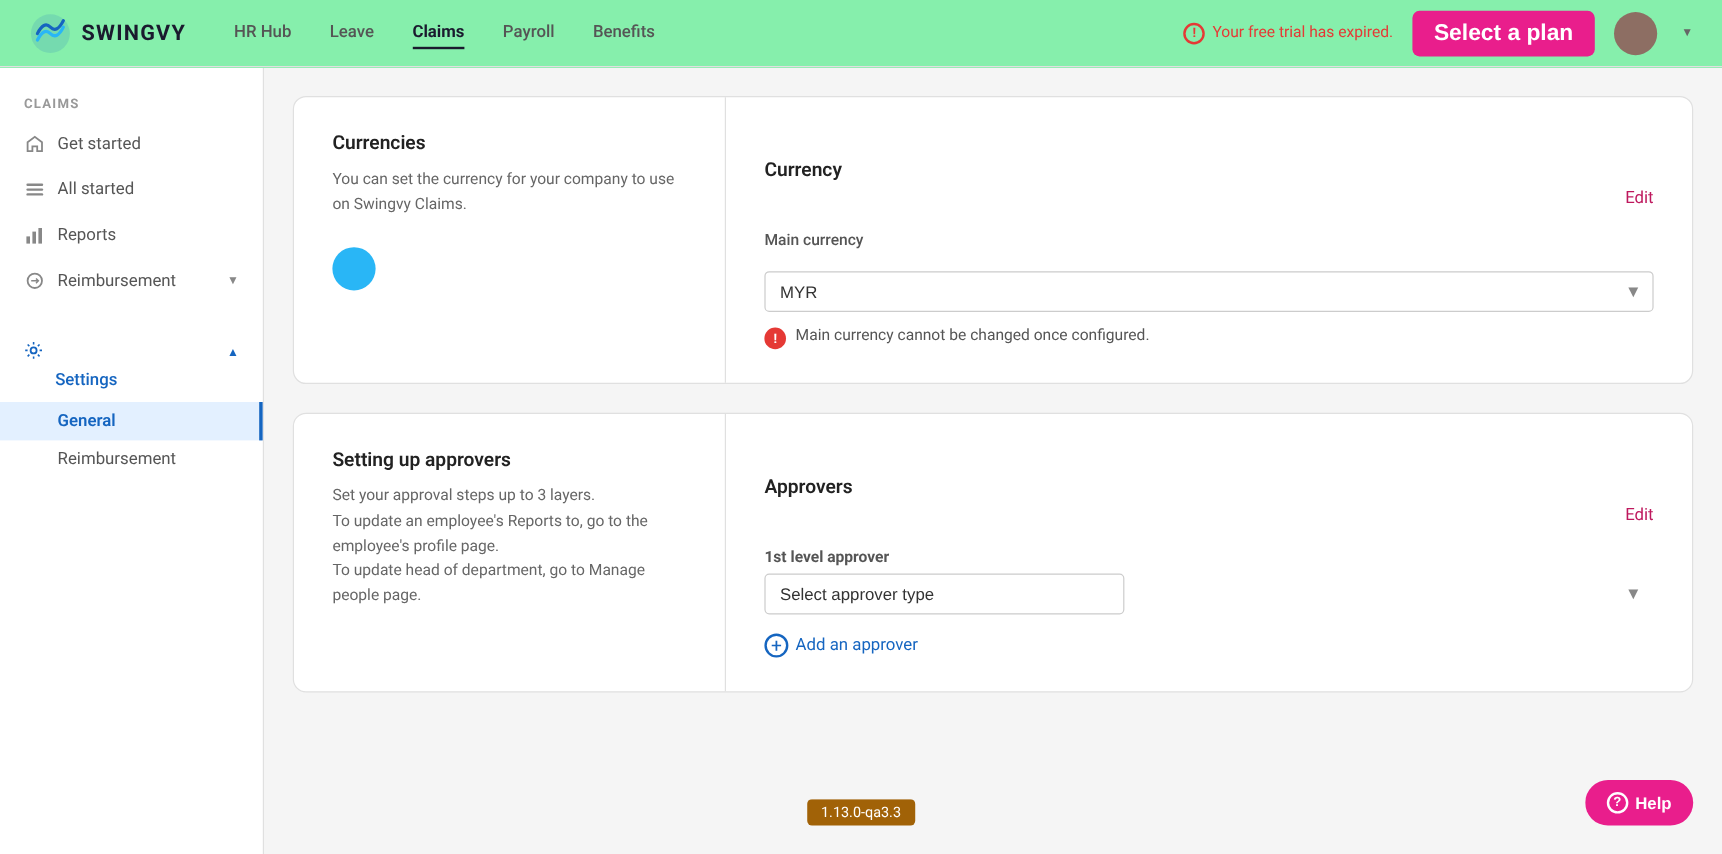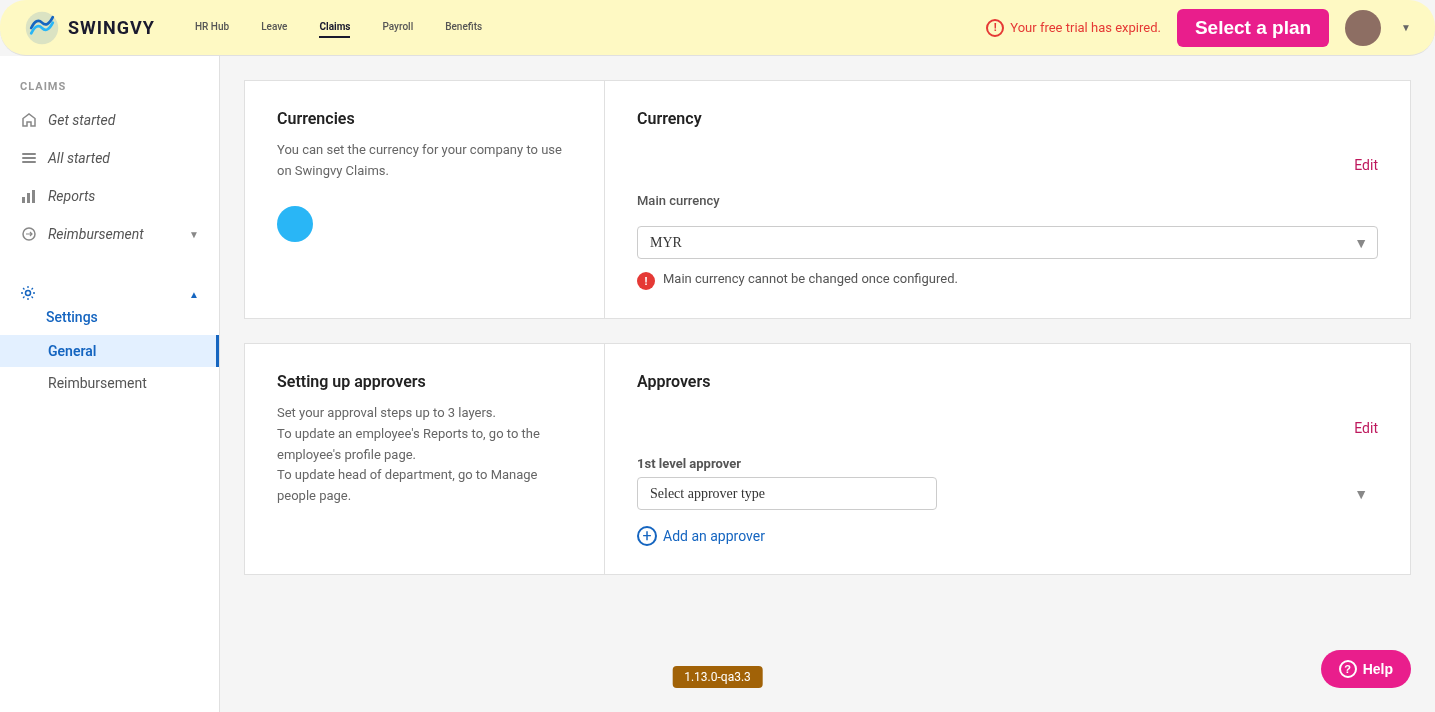--- a/index.html
+++ b/index.html
@@ -1,28 +1,28 @@
 <!DOCTYPE html>
 <html><head>
   <meta charset="utf-8">
   <style>
     * { box-sizing: border-box; margin: 0; padding: 0; }
     body { font-family: -apple-system, BlinkMacSystemFont, 'Segoe UI', Roboto, sans-serif; background: #f5f5f5; color: #333; font-size: 14px; }
 
     
     .topnav {
-      display: flex; align-items: center; background: #fef9c3;
+      display: flex; align-items: center; background: #86efac;
       border-bottom: 1px solid #e0e0e0; padding: 0 24px;
-      height: 56px; position: fixed; top: 0; left: 0; right: 0; z-index: 100; border-radius: 26px;
+      height: 56px; position: fixed; top: 0; left: 0; right: 0; z-index: 100;
     }
     .logo { display: flex; align-items: center; gap: 8px; margin-right: 40px; }
     .logo-icon { width: 36px; height: 36px; }
     .logo-text { font-size: 18px; font-weight: 700; color: #1a1a2e; letter-spacing: 1px; }
     .nav-links { display: flex; gap: 32px; flex: 1; }
-    .nav-link { text-decoration: none; color: #555; font-size: 10px; font-weight: 500; padding: 4px 0; }
+    .nav-link { text-decoration: none; color: #555; font-size: 14px; font-weight: 500; padding: 4px 0; }
     .nav-link.active { color: #1a1a2e; font-weight: 700; border-bottom: 2px solid #1a1a2e; }
     .nav-right { display: flex; align-items: center; gap: 16px; }
     .trial-notice { display: flex; align-items: center; gap: 6px; color: #e53935; font-size: 13px; }
     .trial-icon { width: 18px; height: 18px; border: 2px solid #e53935; border-radius: 50%; display: flex; align-items: center; justify-content: center; font-size: 11px; font-weight: 700; color: #e53935; }
     .select-plan-btn {
       background: #e91e8c; color: #fff; border: none; border-radius: 6px;
       padding: 8px 18px; font-size: 19px; font-weight: 600; cursor: pointer;
     }
     .avatar-placeholder { width: 36px; height: 36px; border-radius: 50%; background: #8d6e63; }
     .chevron-down { font-size: 10px; color: #666; margin-left: 4px; }
@@ -36,54 +36,53 @@
       padding: 16px 0; position: fixed; top: 56px; bottom: 0; overflow-y: auto;
     }
     .sidebar-section-label {
       font-size: 11px; font-weight: 700; color: #999; letter-spacing: 1px;
       padding: 8px 20px 8px; text-transform: uppercase;
     }
     .sidebar-item {
       display: flex; align-items: center; gap: 10px;
       padding: 10px 20px; cursor: pointer; color: #555; font-size: 14px;
       text-decoration: none;
-      font-style: italic;
     }
     .sidebar-item .icon { width: 18px; height: 18px; display: flex; align-items: center; justify-content: center; }
     .sidebar-item .label { flex: 1; }
     .sidebar-sub-item { padding: 8px 20px 8px 48px; cursor: pointer; color: #555; font-size: 14px; display: block; text-decoration: none; }
     .sidebar-sub-item.active { color: #1565c0; font-weight: 600; background: #e3f0ff; border-right: 3px solid #1565c0; }
     .settings-row { display: flex; align-items: center; gap: 10px; padding: 10px 20px; cursor: pointer; color: #1565c0; font-size: 14px; }
     .settings-caret { font-size: 10px; }
 
     
     .main-content { margin-left: 220px; flex: 1; padding: 24px; background: #f5f5f5; }
 
     
-    .card-section { display: flex; gap: 0; background: #fff; border: 1px solid #e0e0e0; border-radius: 0; margin-bottom: 24px; }
+    .card-section { display: flex; gap: 0; background: #fff; border: 1px solid #e0e0e0; border-radius: 11px; margin-bottom: 24px; }
     .card-left { width: 360px; padding: 28px 32px; border-right: 1px solid #e0e0e0; flex-shrink: 0; }
     .card-right { flex: 1; padding: 28px 32px; }
     .card-title { font-size: 16px; font-weight: 600; color: #222; margin-bottom: 12px; }
     .card-desc { font-size: 13px; color: #666; line-height: 1.6; }
 
     .spinner-wrapper { margin-top: 24px; }
     .spinner {
       width: 36px; height: 36px; border-radius: 50%; background: #29b6f6;
     }
 
-    .section-header { display: flex; justify-content: space-between; margin-bottom: 20px; }
+    .section-header { display: flex; justify-content: space-between; align-items: center; margin-bottom: 20px; }
     .section-title { font-size: 16px; font-weight: 600; color: #222; }
     .edit-link { color: #be185d; font-size: 14px; cursor: pointer; text-decoration: none; margin-top: 48px; }
 
     .field-label { font-size: 13px; color: #555; margin-bottom: 18px; font-weight: 500; }
     .select-wrapper { position: relative; }
     .select-field {
       width: 100%; padding: 8px 32px 8px 12px; border: 1px solid #ccc;
       border-radius: 4px; font-size: 14px; appearance: none; background: #fff;
-      color: #333; cursor: pointer; font-family: Liberation Serif, serif;
+      color: #333; cursor: pointer;
     }
     .select-arrow { position: absolute; right: 10px; top: 50%; transform: translateY(-50%); pointer-events: none; color: #888; }
 
     .error-msg { display: flex; align-items: flex-start; gap: 8px; margin-top: 12px; font-size: 13px; color: #555; }
     .error-icon { width: 18px; height: 18px; border-radius: 50%; background: #e53935; color: #fff; display: flex; align-items: center; justify-content: center; font-size: 11px; font-weight: 700; flex-shrink: 0; margin-top: 1px; }
     .approver-label { font-size: 13px; color: #555; margin-bottom: 6px; font-weight: 700; }
     .add-approver { display: flex; align-items: center; gap: 6px; color: #1565c0; font-size: 14px; cursor: pointer; margin-top: 16px; text-decoration: none; }
     .add-icon { width: 20px; height: 20px; border: 2px solid #1565c0; border-radius: 50%; display: flex; align-items: center; justify-content: center; font-size: 16px; color: #1565c0; line-height: 1; }
 
     

